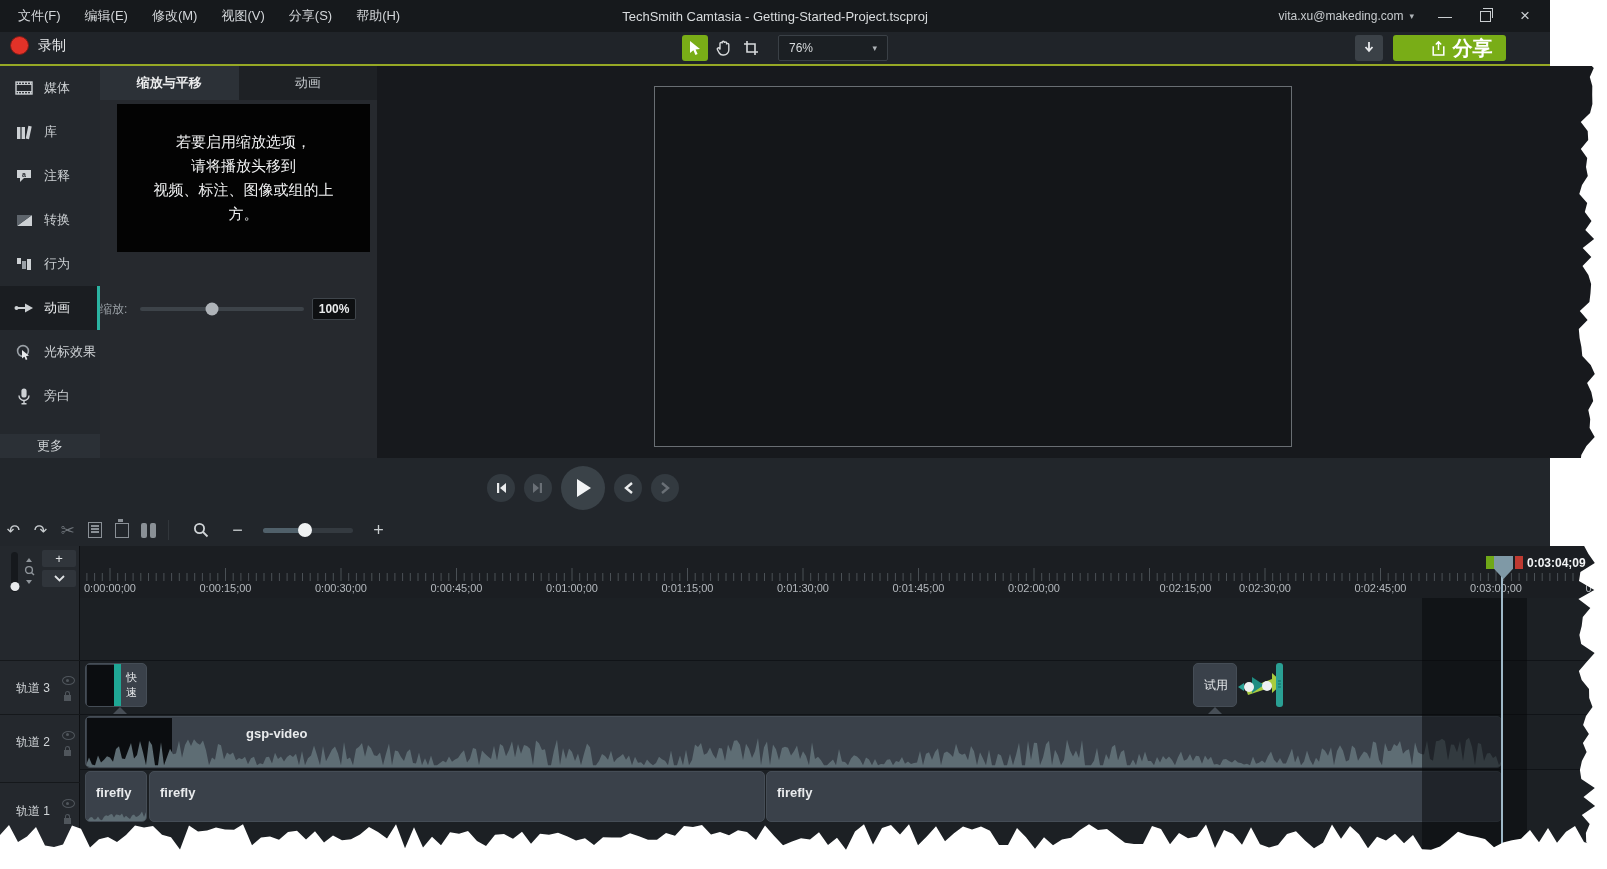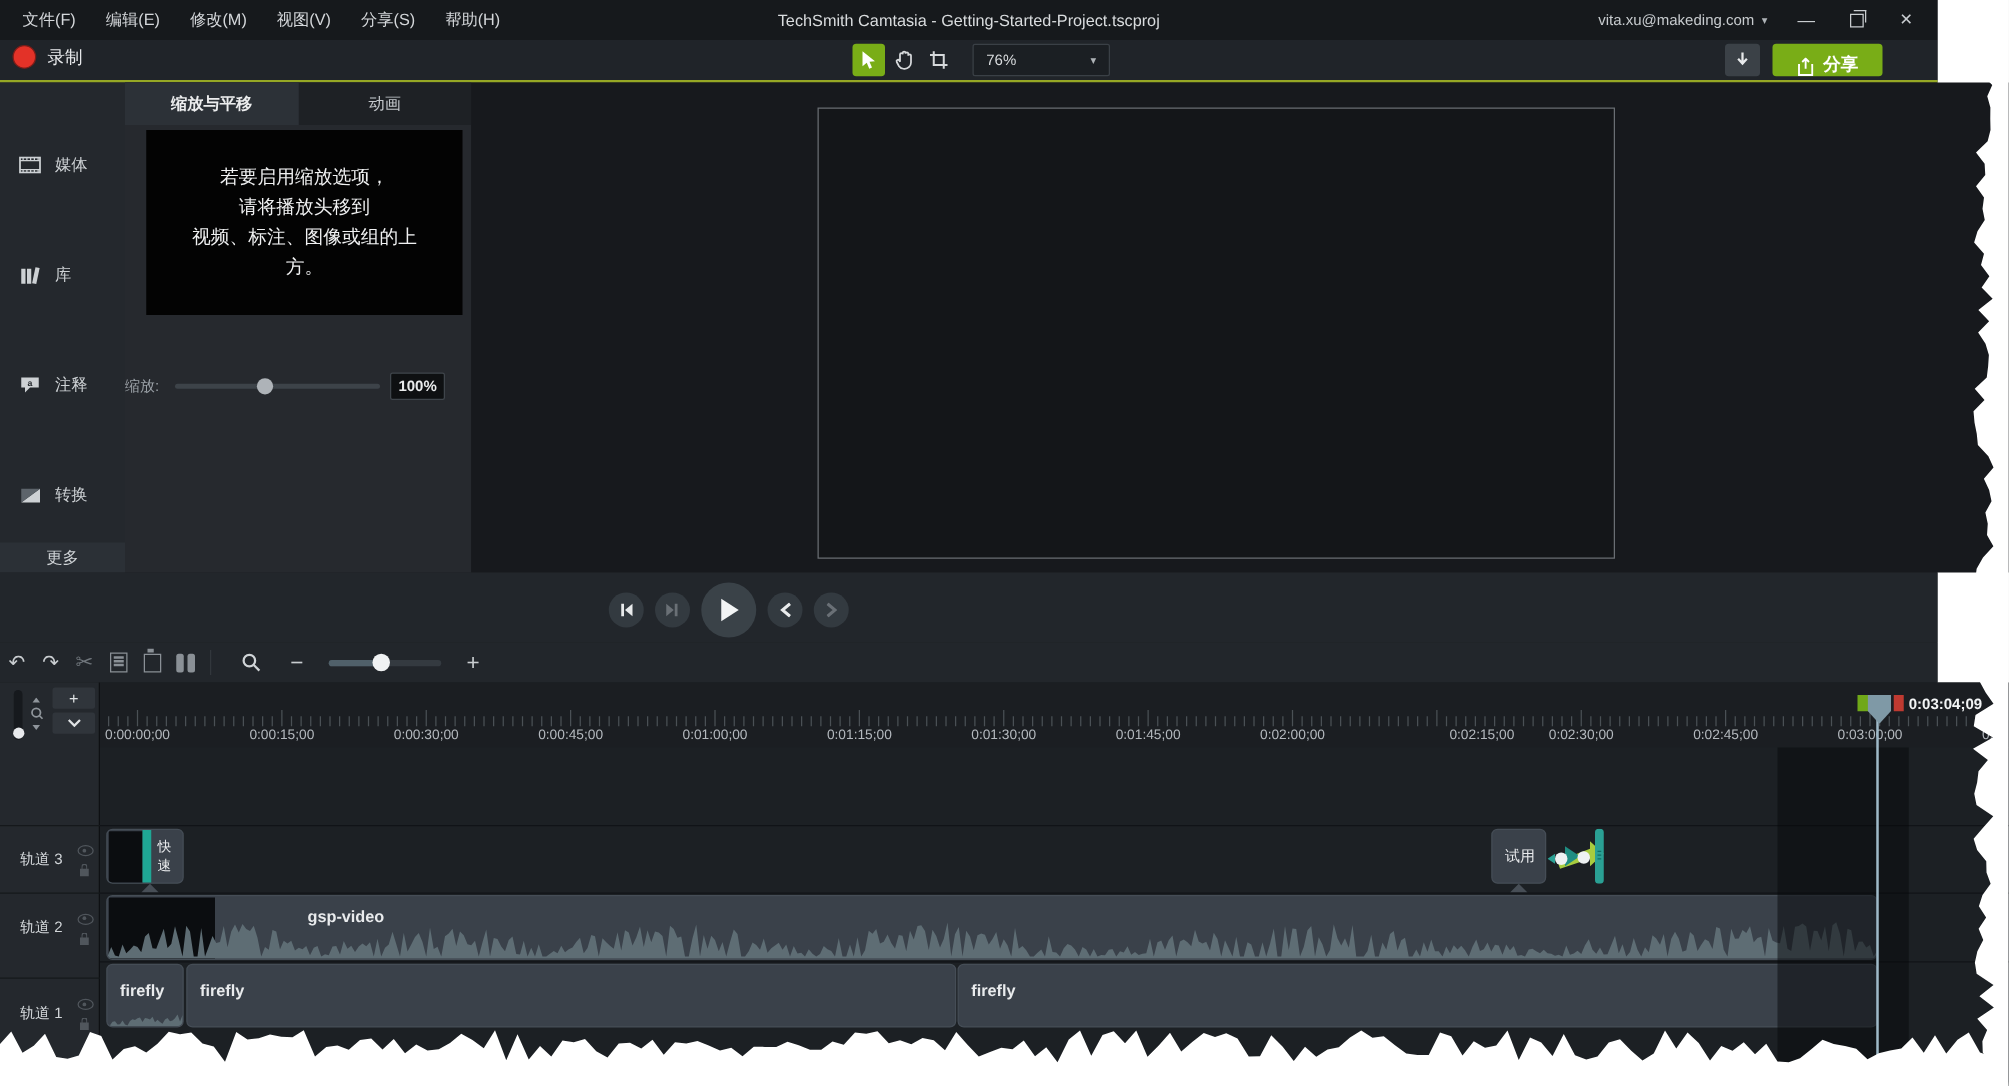--- a/index.html
+++ b/index.html
@@ -24,27 +24,27 @@
   .accentline{position:absolute;left:0;top:64px;width:100%;height:2px;background:#96a825;}
   .record{position:absolute;left:10px;top:4px;display:flex;align-items:center;gap:9px;color:#e8eaec;font-size:14px;}
   .rec-dot{width:17px;height:17px;border-radius:50%;background:#e33228;border:1px solid #7e1d18;}
   .tools-center{position:absolute;left:682px;top:3px;display:flex;align-items:center;gap:2px;}
   .toolbtn{width:26px;height:26px;border-radius:3px;display:flex;align-items:center;justify-content:center;}
   .toolbtn.sel{background:#79ad17;}
   .zoom-select{margin-left:12px;width:110px;height:26px;background:#1b1f23;border:1px solid #3a4046;border-radius:2px;
     color:#d7dadc;font-size:12px;display:flex;align-items:center;justify-content:space-between;padding:0 10px;box-sizing:border-box;}
   .tb2-right{position:absolute;right:44px;top:3px;display:flex;align-items:center;gap:10px;}
   .dl-btn{width:28px;height:26px;background:#3b4147;border-radius:3px;display:flex;align-items:center;justify-content:center;}
-  .share-btn{width:88px;height:26px;background:#79ad17;border-radius:3px;display:flex;align-items:flex-end;justify-content:center;
-    gap:8px;color:#fff;font-size:14px;font-weight:bold;}
+  .share-btn{width:88px;height:26px;background:#79ad17;border-radius:3px;display:flex;align-items:center;justify-content:center;
+    gap:8px;color:#fff;font-size:20px;font-weight:bold;padding-left:25px;}
 
   
   .main{position:absolute;left:0;top:66px;width:100%;height:392px;}
   .sidebar{position:absolute;left:0;top:0;width:100px;height:392px;background:#24282d;}
-  .side-item{position:relative;height:44px;display:flex;align-items:center;gap:10px;padding-left:14px;color:#cdd1d4;font-size:13px;margin-top:44px;}
+  .side-item{position:relative;height:44px;display:flex;align-items:center;gap:10px;padding-left:14px;color:#cdd1d4;font-size:13px;}
   .side-item .icn{width:20px;display:flex;justify-content:center;}
   .side-item.sel{background:#1a1d21;color:#e8eaec;}
   .side-item.sel::after{content:"";position:absolute;right:0;top:0;width:3px;height:100%;background:#2bb3a2;}
   .side-more{position:absolute;left:0;bottom:0;width:100%;height:24px;background:#2b3036;color:#cfd3d6;
     font-size:13px;display:flex;align-items:center;justify-content:center;}
   .panel{position:absolute;left:100px;top:0;width:277px;height:392px;background:#26292e;}
   .tabbar{display:flex;height:34px;background:#1e2125;}
   .tab{flex:1;display:flex;align-items:center;justify-content:center;font-size:13px;color:#c3c7cb;}
   .tab.active{background:#2c3137;color:#ecedee;font-weight:bold;}
   .blackbox{position:absolute;left:17px;top:38px;width:253px;height:148px;background:#030303;color:#f0f1f2;

